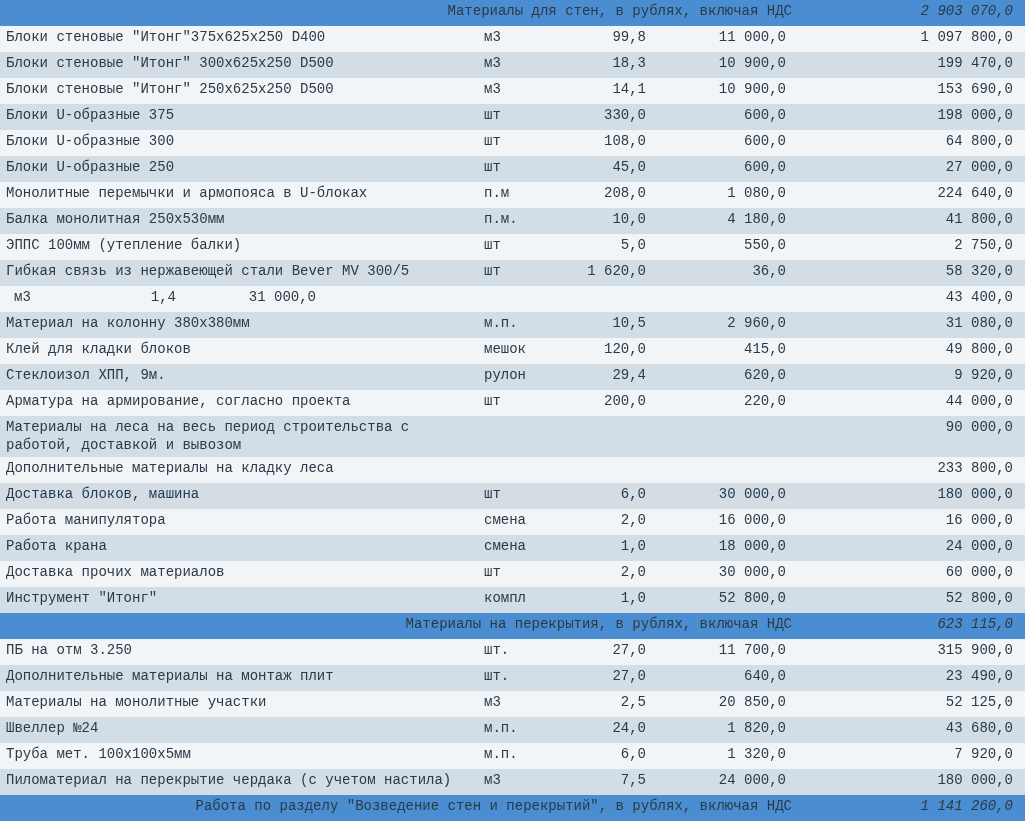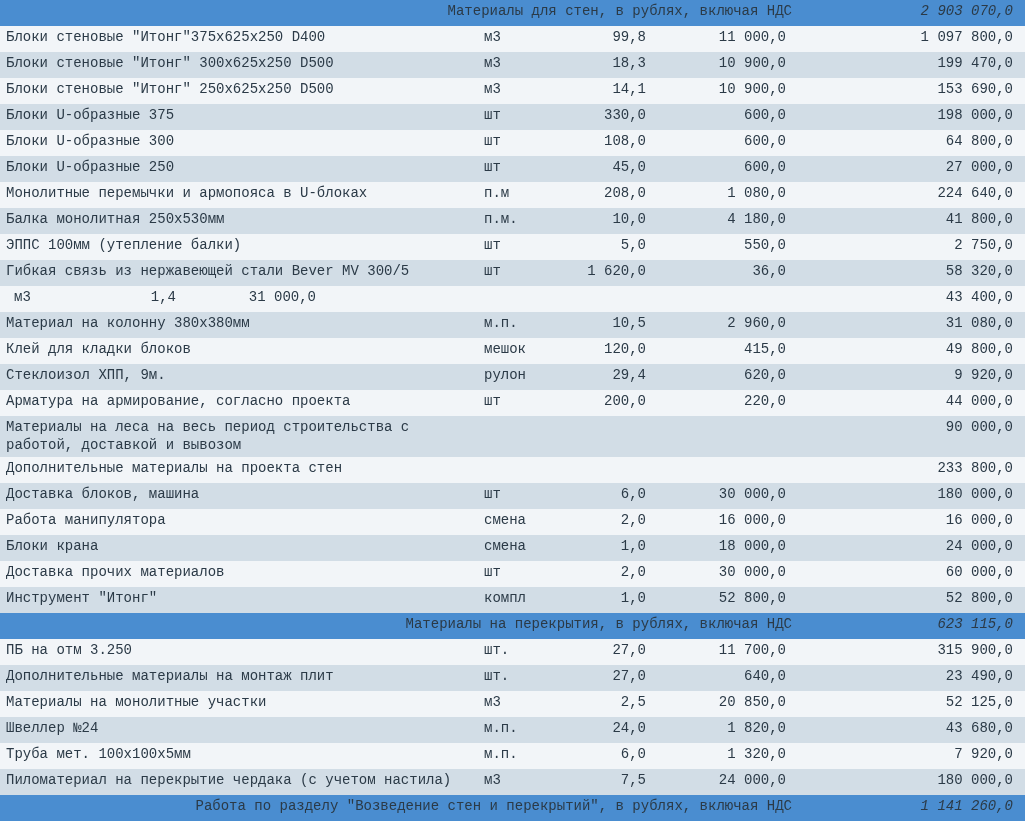--- a/index.html
+++ b/index.html
@@ -163,42 +163,42 @@
       <div class="col-total wrap">44 000,0</div>
     </div>
     <div class="row even">
       <div class="col-name wrap">Материалы на леса на весь период строительства с работой, доставкой и вывозом</div>
       <div class="col-unit wrap"></div>
       <div class="col-qty wrap"></div>
       <div class="col-price wrap"></div>
       <div class="col-total wrap">90 000,0</div>
     </div>
     <div class="row odd">
-      <div class="col-name wrap">Дополнительные материалы на проекта стен</div>
+      <div class="col-name wrap">Дополнительные материалы на кладку леса</div>
       <div class="col-unit wrap"></div>
       <div class="col-qty wrap"></div>
       <div class="col-price wrap"></div>
       <div class="col-total wrap">233 800,0</div>
     </div>
     <div class="row even">
       <div class="col-name wrap">Доставка блоков, машина</div>
       <div class="col-unit wrap">шт</div>
       <div class="col-qty wrap">6,0</div>
       <div class="col-price wrap">30 000,0</div>
       <div class="col-total wrap">180 000,0</div>
     </div>
     <div class="row odd">
       <div class="col-name wrap">Работа манипулятора</div>
       <div class="col-unit wrap">смена</div>
       <div class="col-qty wrap">2,0</div>
       <div class="col-price wrap">16 000,0</div>
       <div class="col-total wrap">16 000,0</div>
     </div>
     <div class="row even">
-      <div class="col-name wrap">Блоки крана</div>
+      <div class="col-name wrap">Работа крана</div>
       <div class="col-unit wrap">смена</div>
       <div class="col-qty wrap">1,0</div>
       <div class="col-price wrap">18 000,0</div>
       <div class="col-total wrap">24 000,0</div>
     </div>
     <div class="row odd">
       <div class="col-name wrap">Доставка прочих материалов</div>
       <div class="col-unit wrap">шт</div>
       <div class="col-qty wrap">2,0</div>
       <div class="col-price wrap">30 000,0</div>

